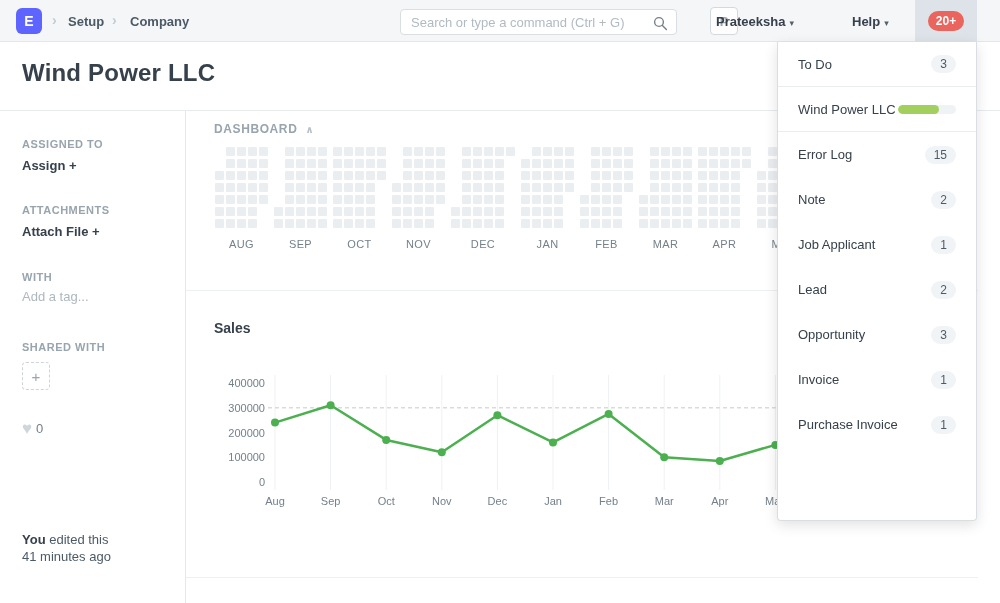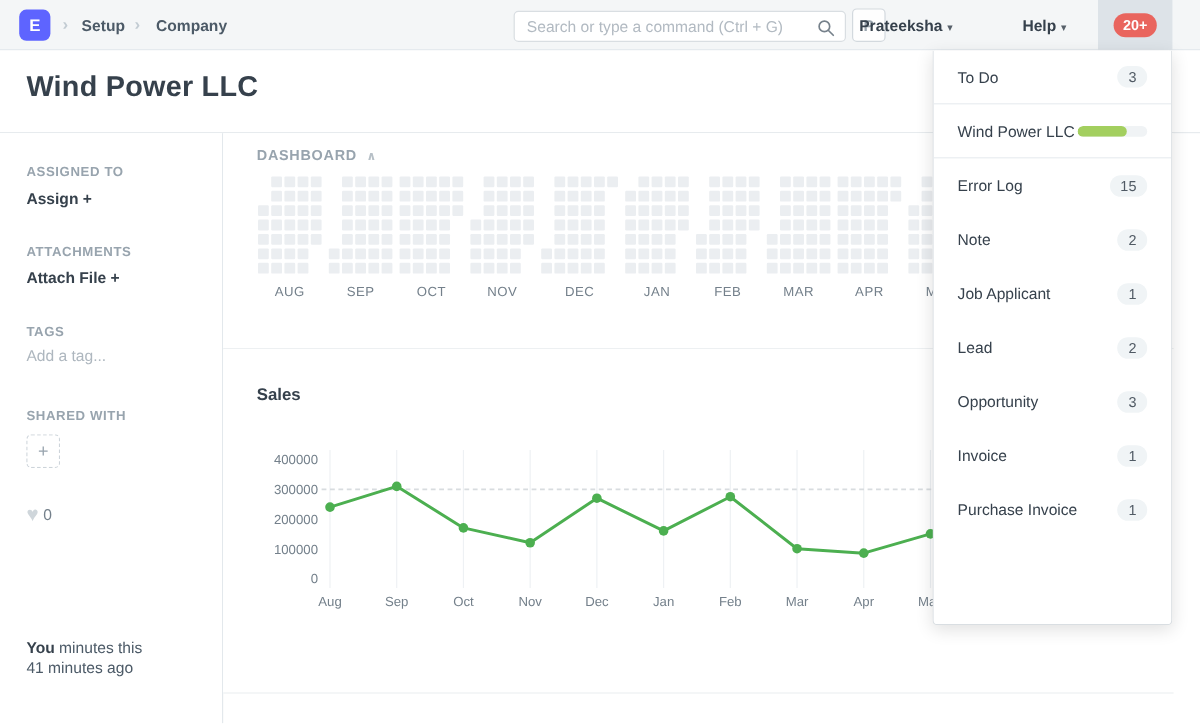--- a/index.html
+++ b/index.html
@@ -5,21 +5,21 @@
   * { margin:0; padding:0; box-sizing:border-box; }
   html,body { width:1000px; height:603px; }
   body { font-family:"Liberation Sans","DejaVu Sans",sans-serif; background:#fff; color:#36414c; overflow:hidden; }
   #frame { position:relative; width:1000px; height:603px; background:#fff; overflow:hidden; }
 
   
   .navbar { position:absolute; top:0; left:0; width:1000px; height:42px; background:#f4f6f7; border-bottom:1px solid #e2e7eb; }
   .logo { position:absolute; left:16px; top:8px; width:26px; height:26px; border-radius:6px; color:#fff; font-weight:bold; font-size:14px; display:flex; align-items:center; justify-content:center; cursor:pointer; }
   .crumb-sep { position:absolute; top:12px; font-size:14px; color:#c3ccd3; font-weight:bold; }
   .crumb { position:absolute; top:14px; font-size:13px; font-weight:bold; color:#4c5a67; cursor:pointer; }
-  .searchbox { position:absolute; left:400px; top:9px; width:277px; height:26px; background:#fff; border:1px solid #d9dee2; border-radius:4px;margin-left:28px; }
+  .searchbox { position:absolute; left:400px; top:9px; width:277px; height:26px; background:#fff; border:1px solid #d9dee2; border-radius:4px; }
   .searchbox input { position:absolute; left:10px; top:0; width:230px; height:24px; border:none; outline:none; font-size:13px; color:#36414c; background:transparent; font-family:inherit; }
   .searchbox input::placeholder { color:#b2bac2; }
   .search-ic { position:absolute; right:8px; top:6px; }
   .avatar { position:absolute; left:710px; top:7px; width:28px; height:28px; border:1px solid #d3d9de; border-radius:4px; background:#fefefe; color:#9aa5ae; font-weight:bold; font-size:13px; display:flex; align-items:center; justify-content:center; cursor:pointer; }
   .nav-user { position:absolute; left:716px; top:14px; font-size:13px; font-weight:bold; color:#36414c; cursor:pointer; }
   .nav-help { position:absolute; left:852px; top:14px; font-size:13px; font-weight:bold; color:#36414c; cursor:pointer; }
   .caret { font-size:9px; color:#57606a; margin-left:4px; }
   .notif-wrap { position:absolute; left:915px; top:0; width:62px; height:42px; background:#dde3e8; display:flex; align-items:center; justify-content:center; cursor:pointer; }
   .notif-badge { color:#fff; font-size:12px; font-weight:bold; padding:3px 8px; border-radius:10px; }
 
@@ -99,27 +99,27 @@
 
   <div class="page-head">
     <h1 class="page-title">Wind Power LLC</h1>
   </div>
 
   <div class="sidebar">
     <span class="sb-h" style="top:27px">ASSIGNED TO</span>
     <span class="sb-a" style="top:47px">Assign +</span>
     <span class="sb-h" style="top:93px">ATTACHMENTS</span>
     <span class="sb-a" style="top:113px">Attach File +</span>
-    <span class="sb-h" style="top:160px">TAGS</span>
+    <span class="sb-h" style="top:160px">WITH</span>
     <span class="sb-muted" style="top:178px">Add a tag...</span>
     <span class="sb-h" style="top:230px">SHARED WITH</span>
     <div class="share-add">+</div>
     <div class="like-row"><span class="heart">♥</span><span>0</span></div>
     <div class="tl" style="top:420px">
-      <b>You</b> <span>minutes this</span><br>
+      <b>You</b> <span>edited this</span><br>
       <span>41 minutes ago</span>
     </div>
   </div>
 
   <div class="sec-dash">
     <div class="dash-head">
       <span>DASHBOARD</span><span class="chev">∧</span>
     </div>
     <div class="heatmap" id="heatmap">
         <div class="hm-month">

